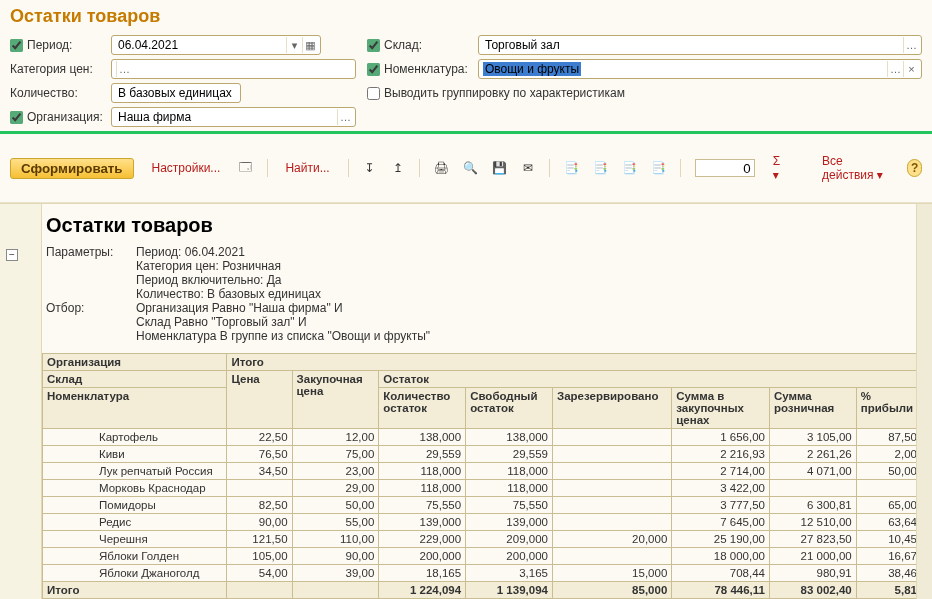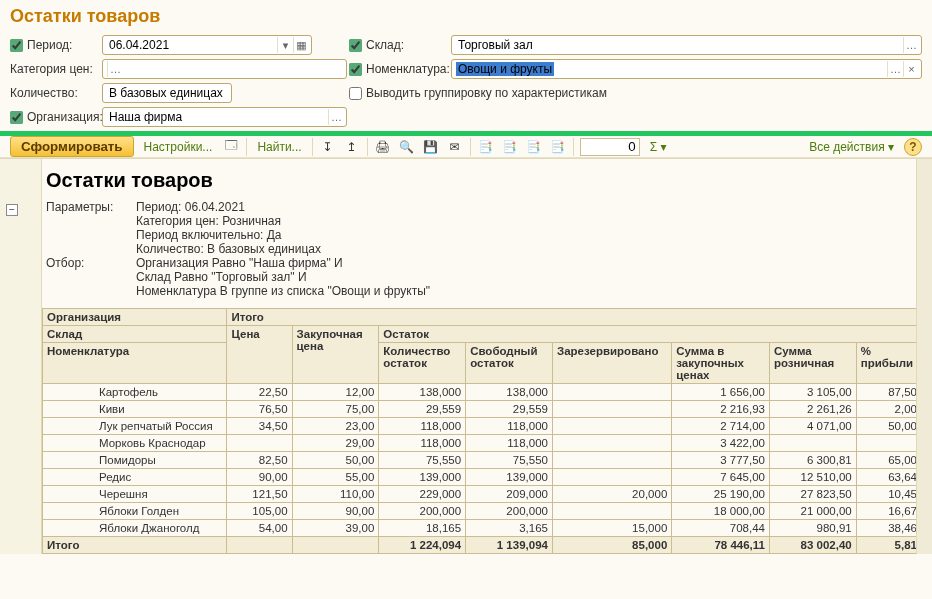--- a/index.html
+++ b/index.html
@@ -17,49 +17,49 @@
     font-weight: bold;
     padding: 6px 10px 8px 10px;
   }
   .filters {
     padding: 0 10px;
   }
   .filter-row {
     display: flex;
     align-items: center;
     margin-bottom: 4px;
-    gap: 2px;
+    gap: 11px;
   }
   .col-a { width: 90px; display:flex; align-items:center; gap:4px; }
   .col-b { width: 245px; }
   .col-c { width: 100px; display:flex; align-items:center; gap:4px; }
   .col-d { flex:1; }
   input[type=checkbox]{ margin:0; accent-color:#5a7; }
   .field {
     display:flex; align-items:center;
     background:#fff; border:1px solid #bba86f; border-radius:3px;
     height:20px; padding:0 2px 0 4px; width:100%;
   }
   .field input[type=text]{ border:none; outline:none; flex:1; font:inherit; background:transparent; }
   .field .btn-ellipsis, .field .btn-drop, .field .btn-cal, .field .btn-x {
     width:16px; height:16px; display:flex; align-items:center; justify-content:center;
     font-size:11px; color:#666; cursor:pointer; border-left:1px solid #e6dfc8;
   }
   .sel-highlight { background:#3c7dcf; color:#000000; padding:0 2px; }
   .toolbar {
-    display:flex; align-items:center; gap:6px;
-    padding:0 10px; border-top:5px solid #22c55e; border-bottom:1px solid #e8e2cc;
+    display:flex; align-items:center; gap:14px;
+    padding:20px 10px; border-top:3px solid #22c55e; border-bottom:1px solid #e8e2cc;
     margin-top:4px;
   }
   .btn-main {
     background:linear-gradient(#ffe08a,#f6c034);
     border:1px solid #caa62c; border-radius:3px;
     padding:2px 10px; font-weight:bold; color:#5b3b00; cursor:pointer;
   }
-  .btn-link { color:#4d7c0f; cursor:pointer; padding:0 4px; }
+  .btn-link { color:#b91c1c; cursor:pointer; padding:0 4px; }
   .tb-icon { width:18px; height:18px; display:flex; align-items:center; justify-content:center;
     border:0px solid #e1d8b8; border-radius:2px; background:transparent; cursor:pointer; font-size:12px;}
   .sep { width:1px; height:18px; background:#e1d8b8; }
   .counter { border:1px solid #c9bd91; background:#fff; width:60px; height:18px; text-align:right; padding-right:3px; }
   .spacer { flex:1; }
   .help { width:18px; height:18px; border-radius:9px; background:#ffe08a; border:1px solid #caa62c;
     display:flex;align-items:center;justify-content:center; color:#7a5600; font-weight:bold; cursor:pointer;}
   .report-area {
     display:flex;
     border-top:1px solid #e1d8b8;

